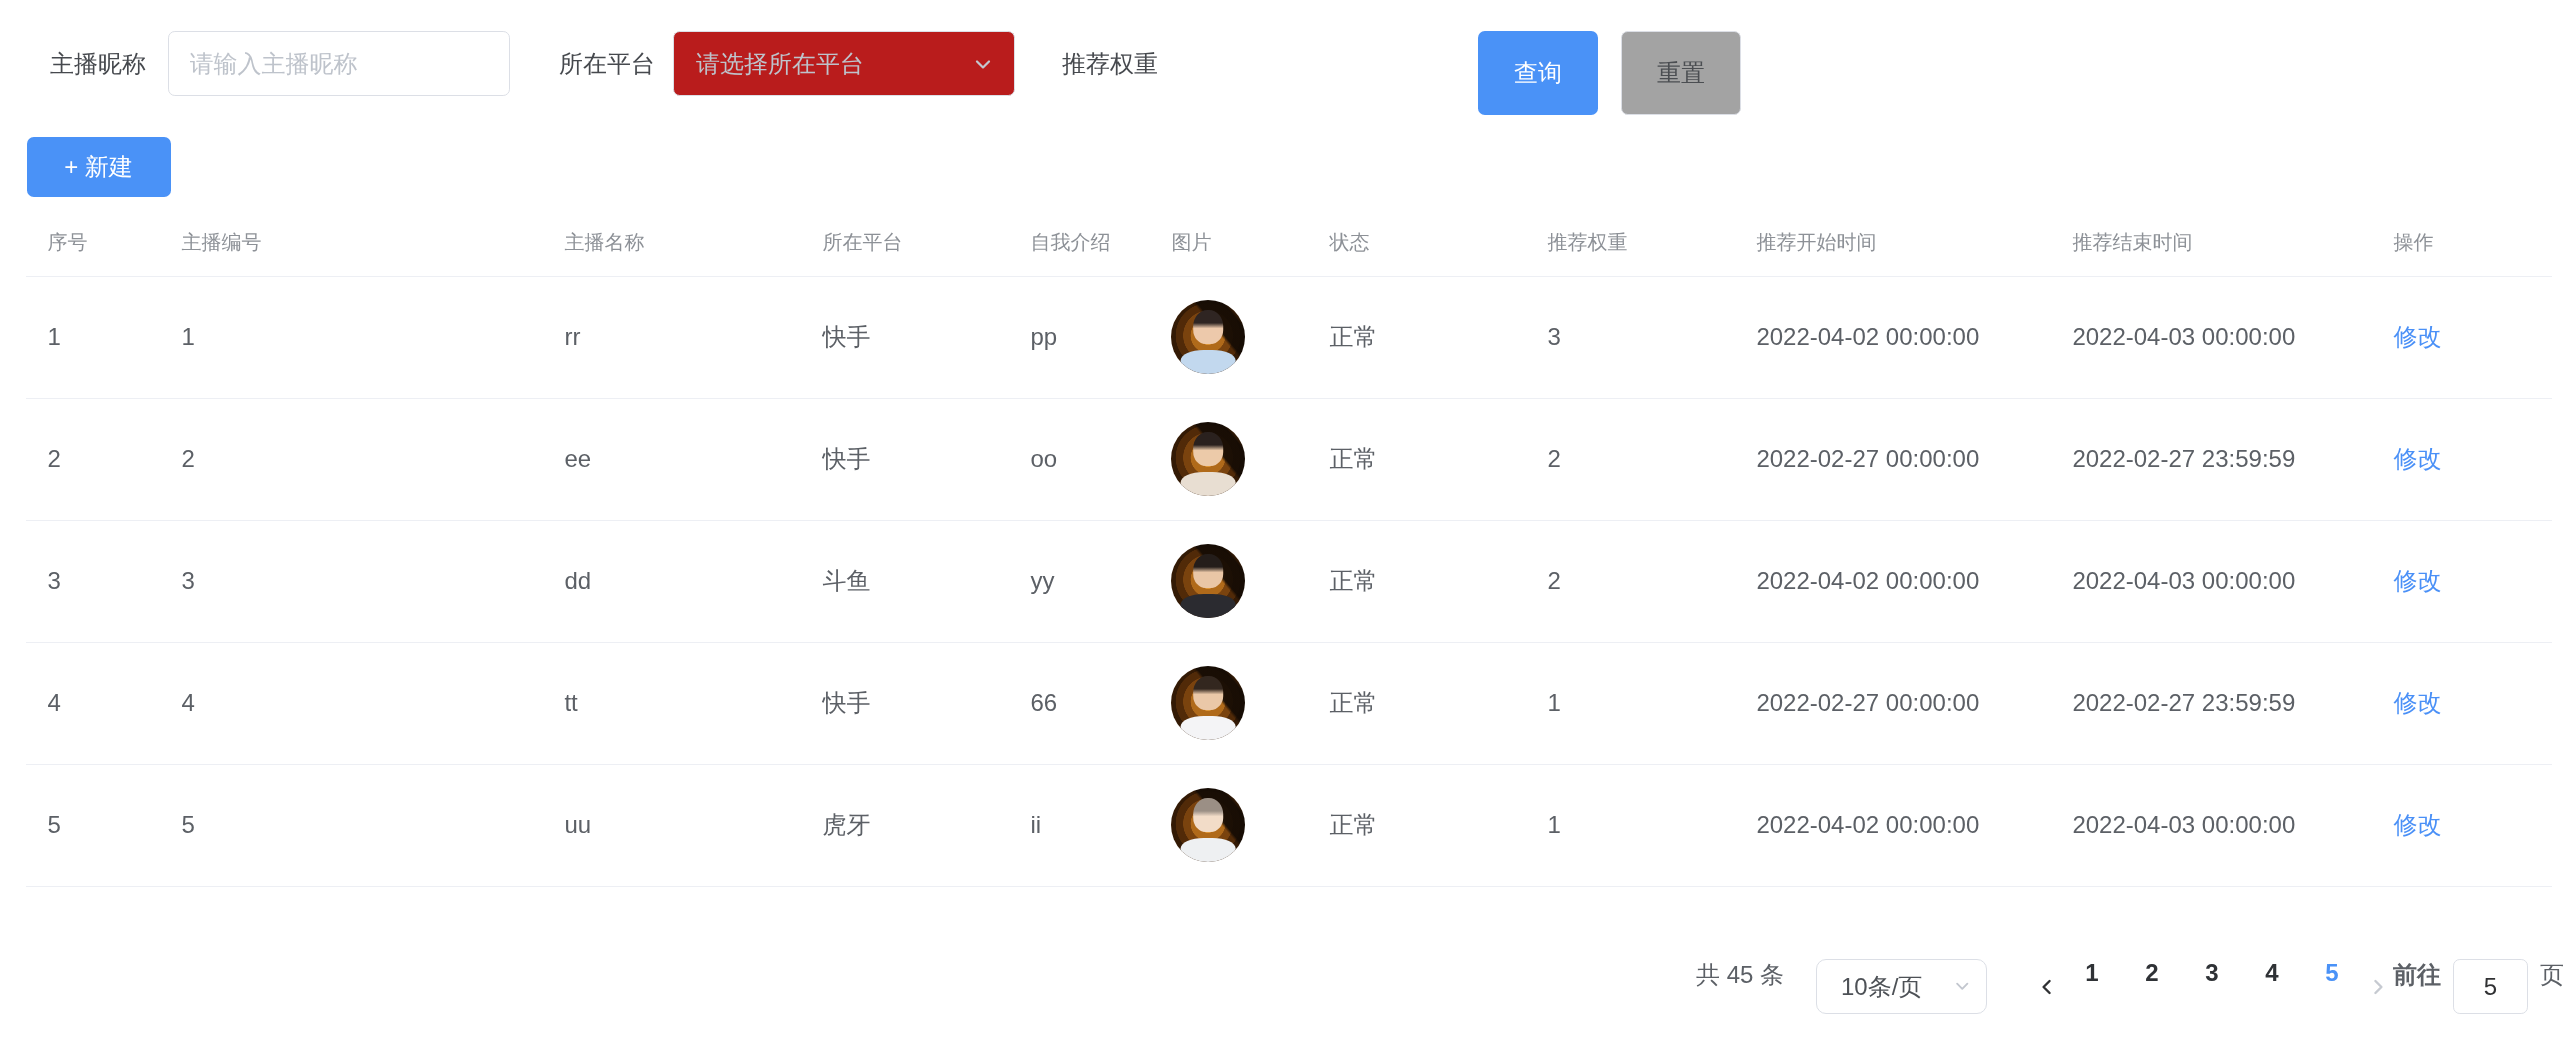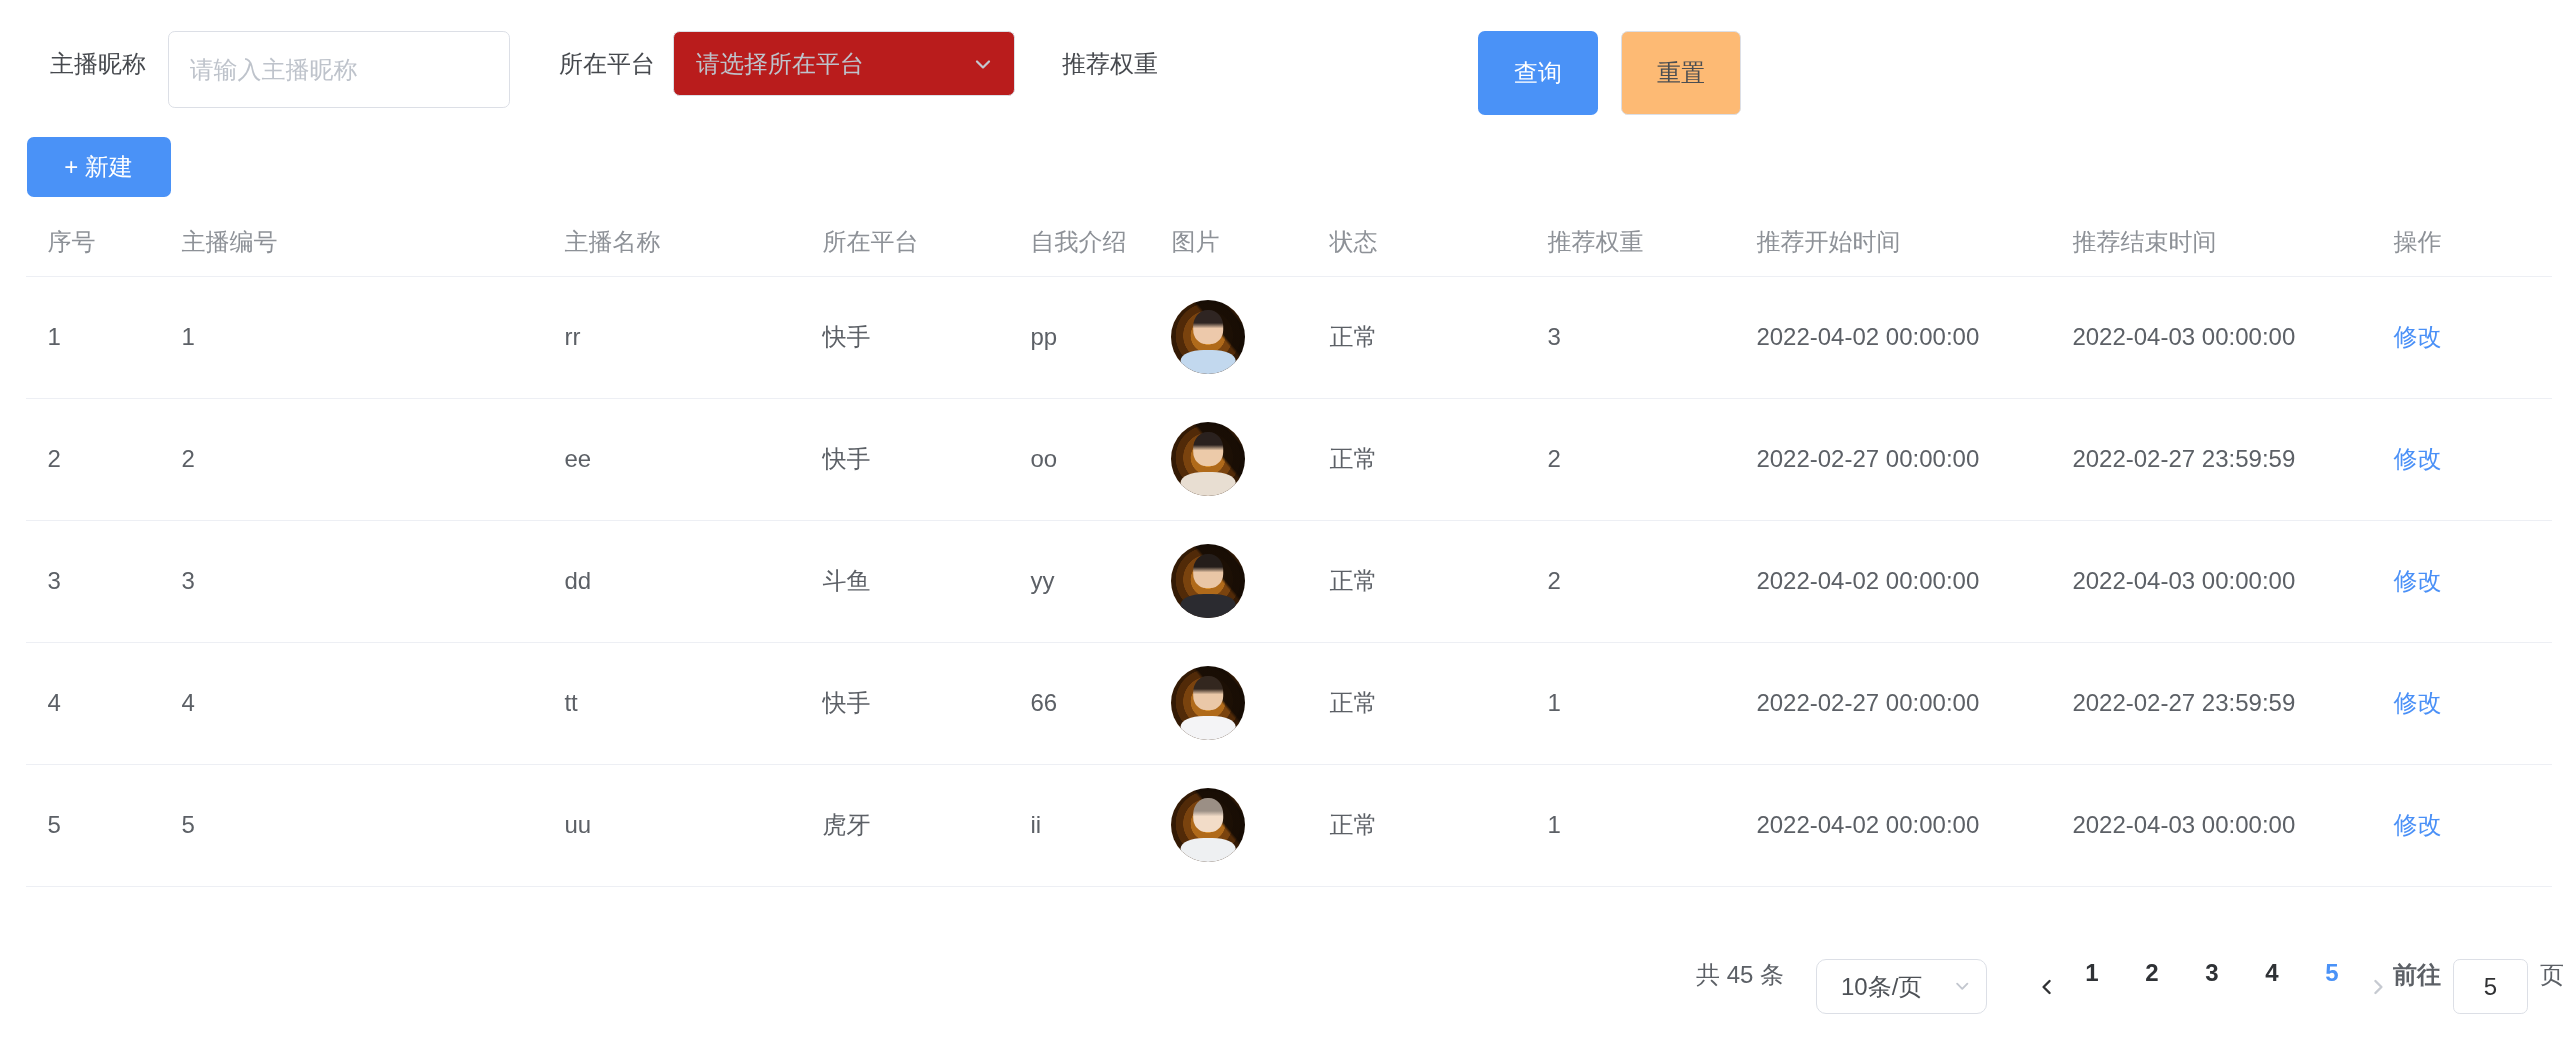--- a/index.html
+++ b/index.html
@@ -7,21 +7,21 @@
   body { font-family: "Liberation Sans", "DejaVu Sans", sans-serif; color: #5c6066; }
   .page { position: relative; width: 2576px; height: 1044px; background: #fff; overflow: hidden; }
 
   
   .filter-label { position: absolute; top: 31px; height: 65px; line-height: 65px; font-size: 24px; color: #46494e; }
   .lbl-nickname { left: 50px; }
   .lbl-platform { left: 559px; }
   .lbl-weight   { left: 1062px; }
 
   .text-input {
-    position: absolute; top: 31px; height: 77px; border: 1.7px solid #DCDFE6; border-radius: 6.8px;
+    position: absolute; top: 31px; height: 65px; border: 1.7px solid #DCDFE6; border-radius: 6.8px;
     font-size: 24px; color: #b91c1c; padding: 0 20.5px; outline: none; background: #fff;
     font-family: inherit;
   }
   .text-input::placeholder { color: #BEC3CB; }
   .inp-nickname { left: 168px; width: 342px; }
   .inp-weight   { left: 1178px; width: 209px; }
 
   .select-box {
     position: absolute; top: 31px; left: 673px; width: 342px; height: 65px;
     border: 1.7px solid #DCDFE6; border-radius: 6.8px; background: #b91c1c;
@@ -30,32 +30,32 @@
   }
   .select-box .ph { font-size: 24px; color: #BEC3CB; }
 
   .btn {
     position: absolute; top: 31px; height: 84px; border-radius: 6.8px; font-size: 24px;
     display: flex; align-items: center; justify-content: center; cursor: pointer; border: none;
     font-family: inherit;
   }
   .btn-primary { background: #4A92F7; color: #fff; }
   .btn-search { left: 1478px; width: 120px; }
-  .btn-reset  { left: 1621px; width: 120px; background: #fdba74; color: #4b4e52; border: 1.7px solid #DCDFE6; }
+  .btn-reset  { left: 1621px; width: 120px; background: #a3a3a3; color: #4b4e52; border: 1.7px solid #DCDFE6; }
 
   .btn-new {
     position: absolute; top: 137px; left: 26.5px; width: 144px; height: 60px;
     background: #4A92F7; color: #fff; font-size: 24px; border: none; border-radius: 6.8px; cursor: pointer;
     font-family: inherit;
   }
 
   
   table.grid { position: absolute; top: 209px; left: 26px; width: 2526px; border-collapse: collapse; table-layout: fixed; }
   table.grid th {
-    height: 67px; font-size: 24px; font-weight: normal; color: #8d9197; text-align: left;
+    height: 67px; font-size: 20px; font-weight: normal; color: #8d9197; text-align: left;
     padding: 0 8.5px 0 21.4px; border-bottom: 1.7px solid #EDEFF4; white-space: nowrap;
   }
   table.grid td {
     height: 122px; font-size: 24px; color: #5c6066; text-align: left;
     padding: 0 8.5px 0 21.4px; border-bottom: 1.7px solid #EDEFF4; white-space: nowrap;
   }
   td.status-cell { color: #6CC24A; }
   a.edit-link { color: #4A90F7; text-decoration: none; cursor: pointer; }
 
   

